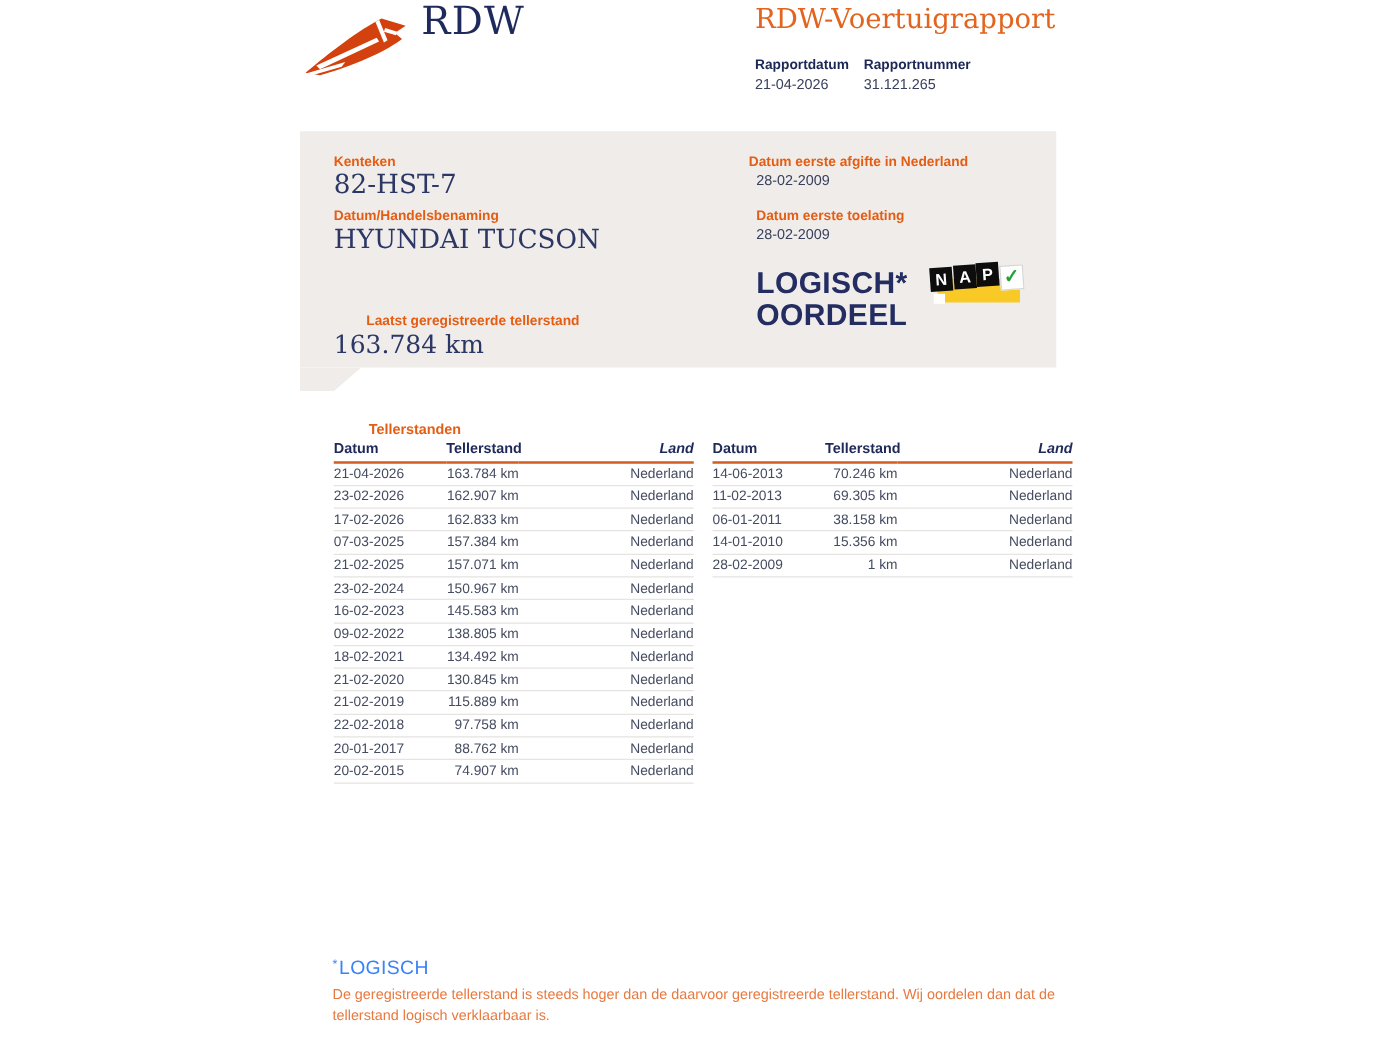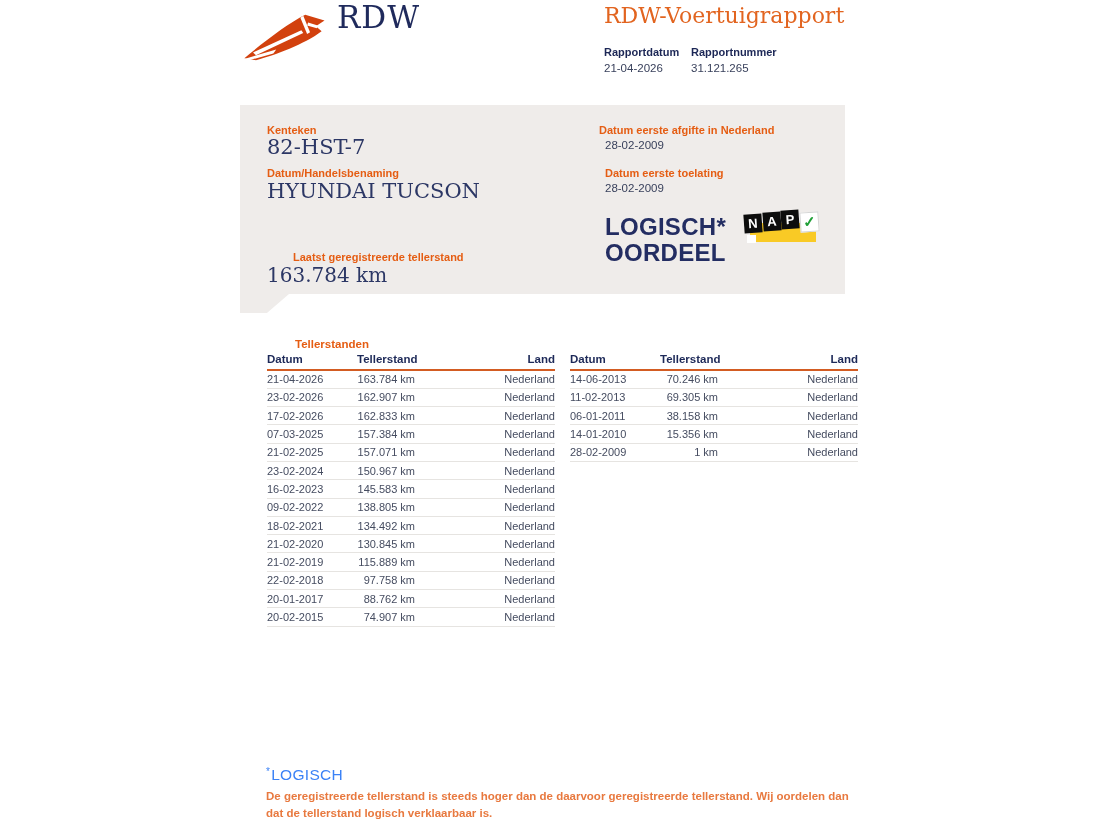--- a/index.html
+++ b/index.html
@@ -43,30 +43,30 @@
   .section-title { position:absolute; left:267px; top:338px; font-size:11.5px; font-weight:bold; color:#e55d13;margin-left:28px; }
   .readings-table { position:absolute; top:353px; width:288px; border-collapse:collapse;
                     font-size:11px; color:#454c60; table-layout:fixed; }
   .t-left  { left:267px; }
   .t-right { left:570px; }
   .readings-table th { font-size:11.5px; font-weight:bold; color:#1d2958; text-align:left;
                        padding:0 0 4px 0; border-bottom:2px solid #d35c22; }
   .readings-table td { border-bottom:1px solid #e6e4e1; height:18.3px; vertical-align:middle; }
   .c-date { width:90px;margin-top:24px; }
   .c-km   { width:58px; }
-  th.c-land { text-align:right; }
+  th.c-land { text-align:right;font-style:italic; }
   td.c-km   { text-align:right; }
   td.c-land { text-align:right; }
 
   
   .footnote-title { position:absolute; left:266px; top:766px; font-size:15.5px; font-weight:400;
                     color:#3b82f6; letter-spacing:0.3px; }
   .footnote-title .sup { font-size:10px; vertical-align:5px; margin-right:1px; }
   .footnote-body { position:absolute; left:266px; top:788px; width:588px; font-size:11.5px;
-                   line-height:17px; color:#e8793f;font-weight:bold; }
+                   line-height:17px; color:#e8793f; }
 </style>
 </head>
 <body>
 
 <svg class="logo-svg" viewBox="0 0 86 58">
   <path d="M3,52 C22,36 48,16 66,7 L86,13 L77,19 L83,24 C66,37 34,49 15,54 Z" fill="#d2410e"></path>
   <path d="M2,53 L36,43 L33,47 L5,55 Z" fill="#ffffff"></path>
   <path d="M12,46 L62,23 L64,26 L15,49 Z" fill="#ffffff"></path>
   <path d="M64,8 L71,25 L68,27 L61,10 Z" fill="#ffffff"></path>
   <path d="M69,15 L79,18 L78,21 L68,18 Z" fill="#ffffff"></path>

